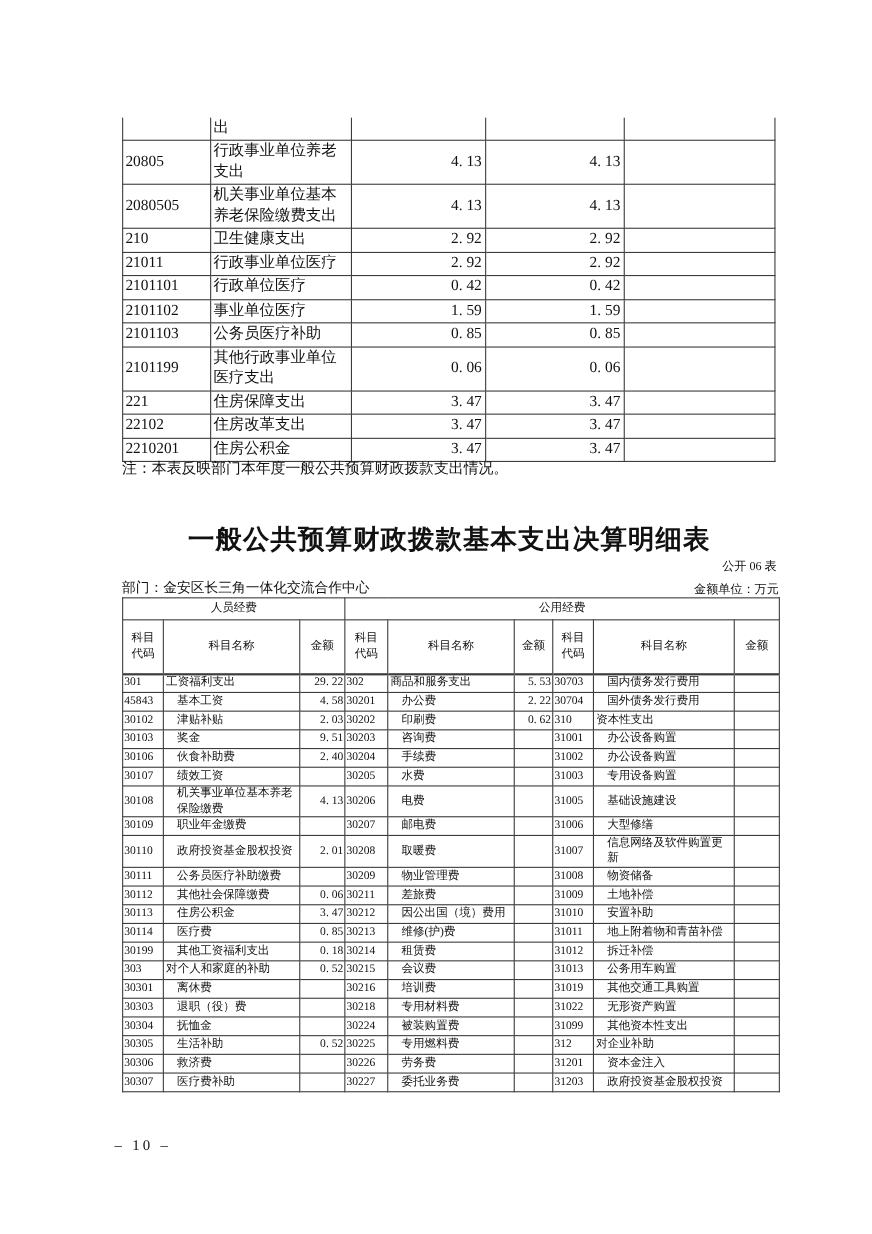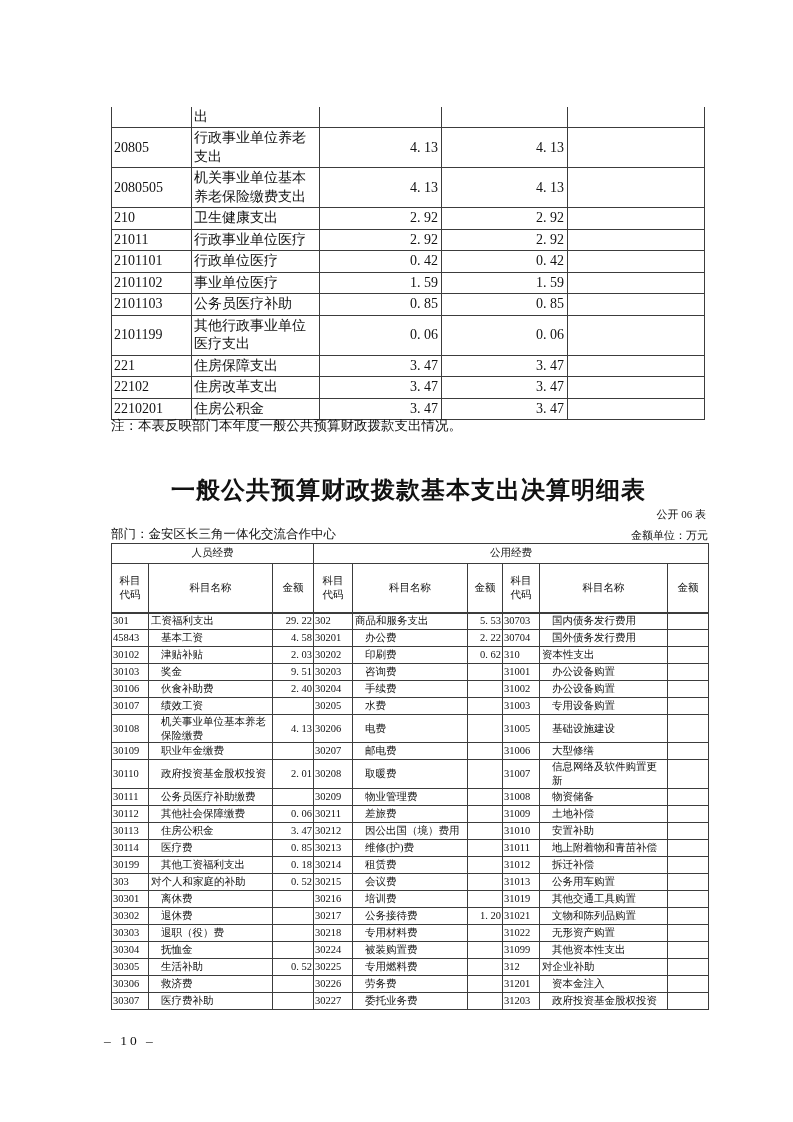--- a/index.html
+++ b/index.html
@@ -362,31 +362,20 @@
           <td class="name ind">离休费</td>
           <td class="amt"></td>
           <td class="code">30216</td>
           <td class="name ind">培训费</td>
           <td class="amt"></td>
           <td class="code">31019</td>
           <td class="name ind">其他交通工具购置</td>
           <td class="amt"></td>
         </tr>
         <tr>
-          <td class="code">30302</td>
-          <td class="name ind">退休费</td>
-          <td class="amt"></td>
-          <td class="code">30217</td>
-          <td class="name ind">公务接待费</td>
-          <td class="amt">1. 20</td>
-          <td class="code">31021</td>
-          <td class="name ind">文物和陈列品购置</td>
-          <td class="amt"></td>
-        </tr>
-        <tr>
           <td class="code">30303</td>
           <td class="name ind">退职（役）费</td>
           <td class="amt"></td>
           <td class="code">30218</td>
           <td class="name ind">专用材料费</td>
           <td class="amt"></td>
           <td class="code">31022</td>
           <td class="name ind">无形资产购置</td>
           <td class="amt"></td>
         </tr>

